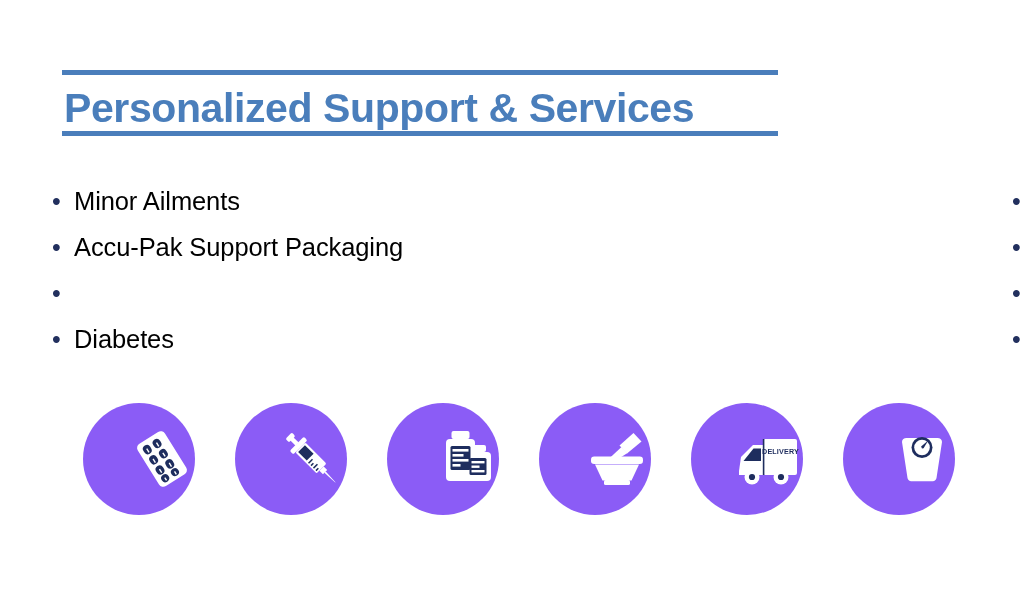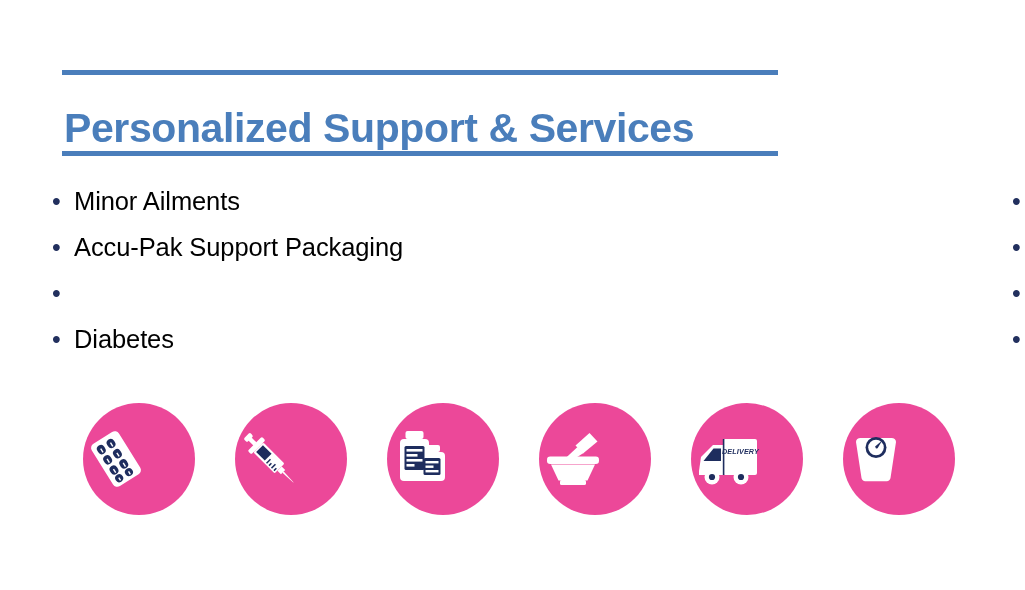--- a/index.html
+++ b/index.html
@@ -38,21 +38,20 @@
   .title-text {
     font-family: "Liberation Sans", sans-serif;
     font-size: 41px;
     font-weight: bold;
     color: #4a7ebb;
     letter-spacing: -0.4px;
     line-height: 66px;
     height: 56px;
     white-space: nowrap;
     padding-left: 2px;
-    margin-top: 20px;
   }
 
   
   .columns {
     position: absolute;
     left: 0;
     top: 178px;
     width: 1025px;
     display: flex;
   }
@@ -91,25 +90,24 @@
     top: 403px;
     width: 1025px;
     height: 116px;
   }
   .icon-circle {
     position: absolute;
     top: 0;
     width: 112px;
     height: 112px;
     border-radius: 50%;
-    background: #ec4899;
+    background: #8b5cf6;
     display: flex;
     align-items: center;
-    justify-content: flex-start;
-    font-style: italic;
+    justify-content: flex-end;
   }
   .icon-circle svg { display: block; }
   .ic0 { left: 83px; }
   .ic1 { left: 235px; }
   .ic2 { left: 387px; }
   .ic3 { left: 539px; }
   .ic4 { left: 691px; }
   .ic5 { left: 843px; }
 </style>
 </head>

